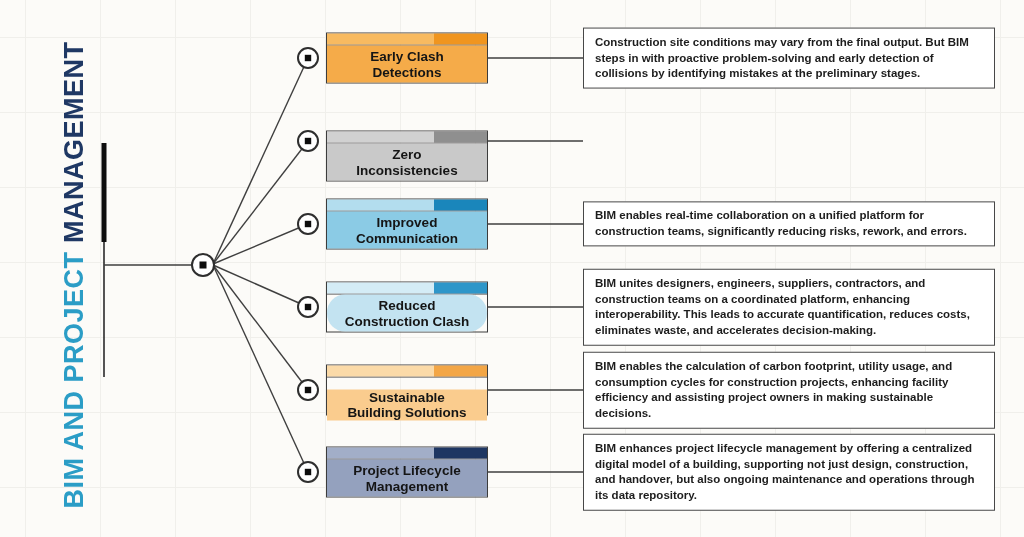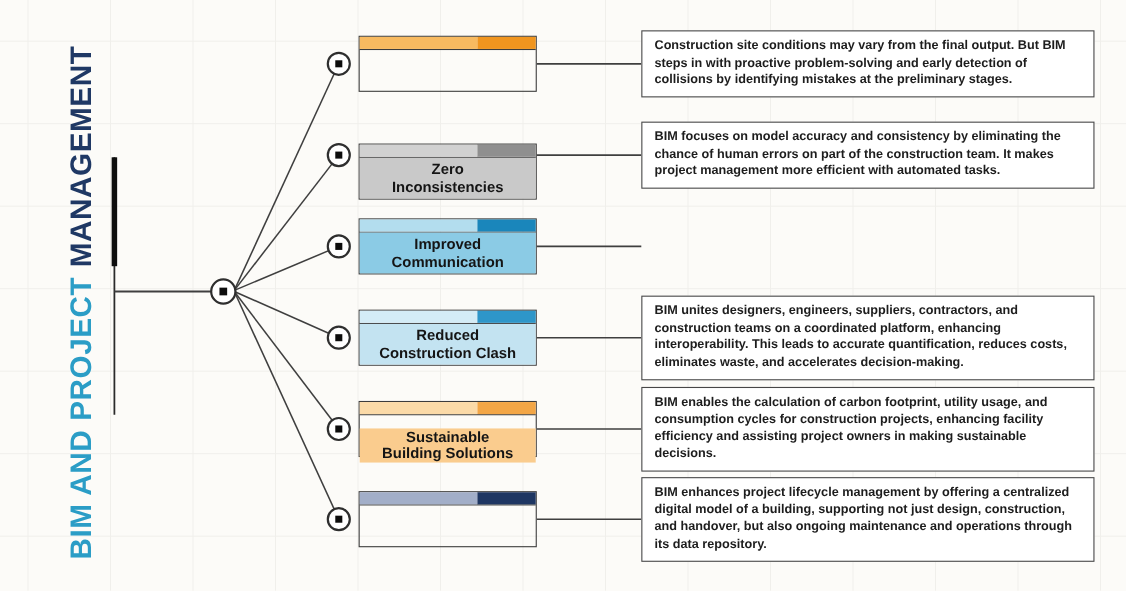--- a/index.html
+++ b/index.html
@@ -109,20 +109,24 @@
 
   <div class="root-title">
     <span class="t1" style="color: rgb(43, 157, 198);">BIM AND PROJECT</span><span class="t2" style="color: rgb(31, 56, 100);">MANAGEMENT</span>
   </div>
 
   <div class="node-box" style="top:58px">
     <div class="strip">
       <div class="strip-l" style="background-color: rgb(248, 186, 96);"></div>
       <div class="strip-r" style="background-color: rgb(240, 149, 31);"></div>
     </div>
+    <div class="node-body" style="background-color: rgb(245, 171, 73);">
+      <span>Early Clash</span>
+      <span>Detections</span>
+    </div>
   </div>
 
   <div class="node-box" style="top:156px">
     <div class="strip">
       <div class="strip-l" style="background-color: rgb(209, 209, 209);"></div>
       <div class="strip-r" style="background-color: rgb(143, 143, 143);"></div>
     </div>
     <div class="node-body" style="background-color: rgb(201, 201, 201);">
       <span>Zero</span>
       <span>Inconsistencies</span>
@@ -138,21 +142,21 @@
       <span>Improved</span>
       <span>Communication</span>
     </div>
   </div>
 
   <div class="node-box" style="top:307px">
     <div class="strip">
       <div class="strip-l" style="background-color: rgb(212, 236, 246);"></div>
       <div class="strip-r" style="background-color: rgb(46, 150, 201);"></div>
     </div>
-    <div class="node-body" style="background-color: rgb(195, 227, 241);">
+    <div class="node-body" style="background-color: rgb(195, 227, 241); border-radius: 18px;">
       <span>Reduced</span>
       <span>Construction Clash</span>
     </div>
   </div>
 
   <div class="node-box" style="top:390px">
     <div class="strip">
       <div class="strip-l" style="background-color: rgb(251, 218, 168);"></div>
       <div class="strip-r" style="background-color: rgb(243, 166, 70);"></div>
     </div>
@@ -160,27 +164,31 @@
       <span>Sustainable</span>
       <span>Building Solutions</span>
     </div>
   </div>
 
   <div class="node-box" style="top:472px">
     <div class="strip">
       <div class="strip-l" style="background-color: rgb(162, 174, 200);"></div>
       <div class="strip-r" style="background-color: rgb(30, 54, 98);"></div>
     </div>
+    <div class="node-body" style="background-color: rgb(148, 161, 190);">
+      <span>Project Lifecycle</span>
+      <span>Management</span>
+    </div>
   </div>
 
   <div class="desc-box" style="top:58px">
     <p>Construction site conditions may vary from the final output. But BIM steps in with proactive problem-solving and early detection of collisions by identifying mistakes at the preliminary stages.</p>
   </div>
-  <div class="desc-box" style="top:141px">
-    <p>BIM focuses on model accuracy and consistency by eliminating the chance of human errors on part of the construction team. It makes project management more efficient with automated tasks.</p>
+  <div class="desc-box" style="top:224px">
+    <p>BIM enables real-time collaboration on a unified platform for construction teams, significantly reducing risks, rework, and errors.</p>
   </div>
   <div class="desc-box" style="top:307px">
     <p>BIM unites designers, engineers, suppliers, contractors, and construction teams on a coordinated platform, enhancing interoperability. This leads to accurate quantification, reduces costs, eliminates waste, and accelerates decision-making.</p>
   </div>
   <div class="desc-box" style="top:390px">
     <p>BIM enables the calculation of carbon footprint, utility usage, and consumption cycles for construction projects, enhancing facility efficiency and assisting project owners in making sustainable decisions.</p>
   </div>
   <div class="desc-box" style="top:472px">
     <p>BIM enhances project lifecycle management by offering a centralized digital model of a building, supporting not just design, construction, and handover, but also ongoing maintenance and operations through its data repository.</p>
   </div>

